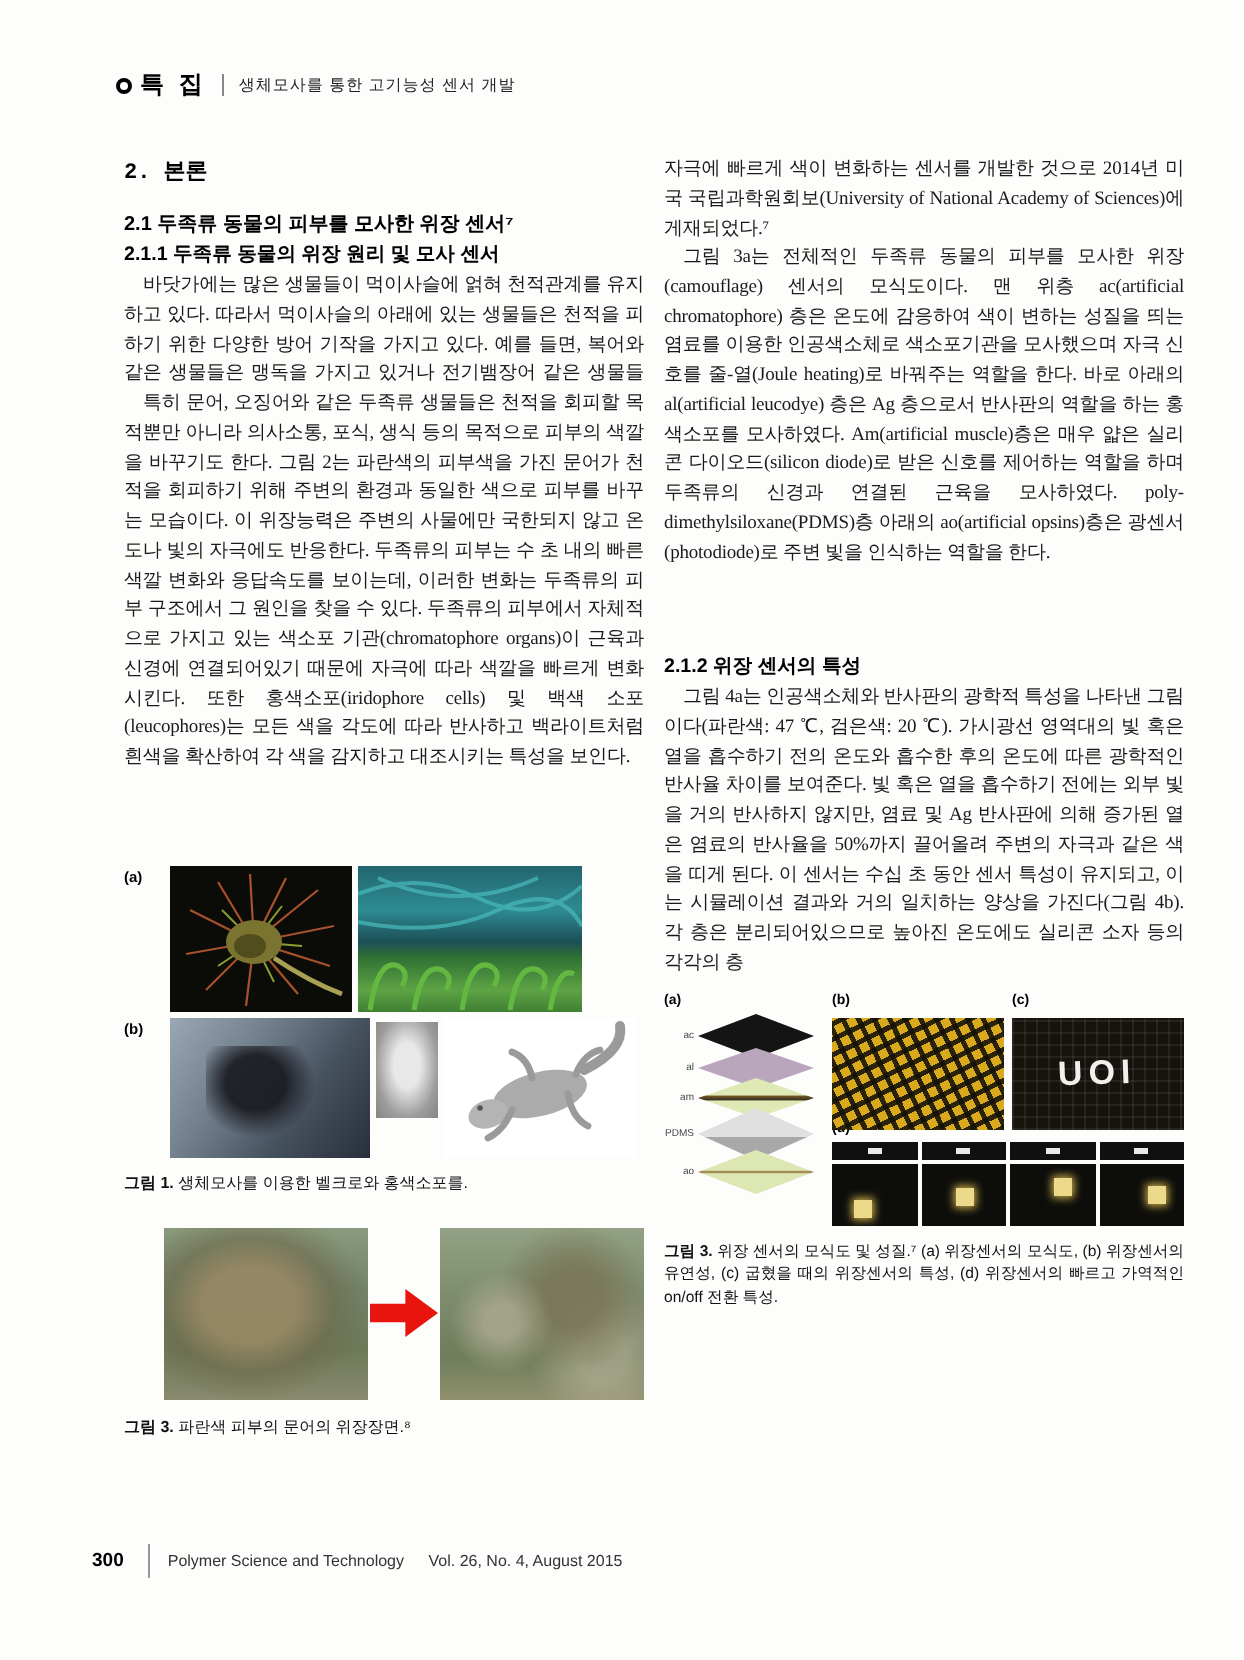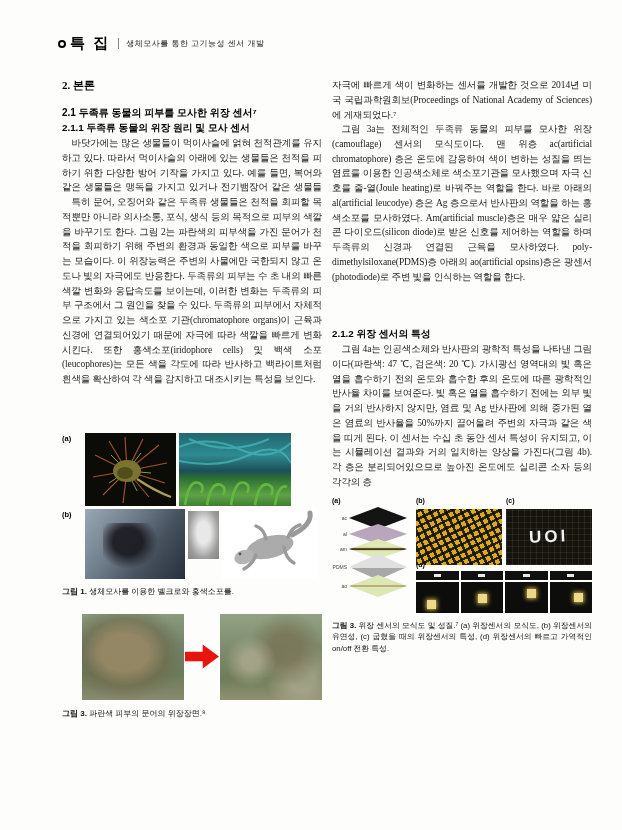--- a/index.html
+++ b/index.html
@@ -7,30 +7,30 @@
   .page {
     position:relative; width:622px; height:830px; margin:0 auto;
     background:#fdfdfc; overflow:hidden;
     font-family:"Liberation Serif", serif; color:#1a1a1a;
   }
   
   .hdr { position:absolute; top:34px; left:58px; right:30px;
          display:flex; align-items:center; }
   .ring { width:8px; height:8px; border:2.4px solid #000; border-radius:50%; flex:0 0 auto; }
   .hdr-badge { font-family:"Liberation Sans",sans-serif; font-weight:bold;
-               font-size:15px; letter-spacing:2px; margin-left:4px; color:#000; }
+               font-size:12px; letter-spacing:2px; margin-left:4px; color:#000; }
   .hdr-sep { width:1px; height:11px; background:#888; margin:0 7px 0 8px; }
   .hdr-title { font-family:"Liberation Sans",sans-serif; font-size:8px; color:#222; letter-spacing:0.5px; }
 
   
   .col { position:absolute; top:78px; width:260px; }
   .col-left  { left:62px; }
   .col-right { left:332px; }
 
-  .sec-title { font-family:Liberation Serif, serif; font-weight:bold;
+  .sec-title { font-family:Liberation Mono, monospace; font-weight:bold;
                font-size:11px; height:27px; color:#000; }
   .sub-h { font-family:"Liberation Sans",sans-serif; font-weight:bold;
            font-size:10px; line-height:15px; height:15px; overflow:hidden; color:#000; }
   .sub-h2 { font-family:"Liberation Sans",sans-serif; font-weight:bold;
             font-size:9.8px; line-height:16px; height:16px; overflow:hidden; color:#000; }
   .p { font-size:9.5px; line-height:14.75px; text-align:justify;
        overflow:hidden; letter-spacing:-0.1px; }
   .ind { text-indent:1em; }
 
   
@@ -209,21 +209,21 @@
       <div class="arrow"></div>
       <div class="f2img f2b"></div>
     </div>
     <div class="caption" style="margin-top:8px">
       <b>그림 3.</b>
       <span>파란색 피부의 문어의 위장장면.⁸</span>
     </div>
   </div>
 
   <div class="col col-right">
-    <p class="p" style="height:44px">자극에 빠르게 색이 변화하는 센서를 개발한 것으로 2014년 미국 국립과학원회보(Proceedings of National Academy of Sciences)에 게재되었다.⁷</p>
+    <p class="p" style="height:44px">자극에 빠르게 색이 변화하는 센서를 개발한 것으로 2014년 미국 국립과학원회보(University of National Academy of Sciences)에 게재되었다.⁷</p>
     <p class="p ind" style="height:191px">그림 3a는 전체적인 두족류 동물의 피부를 모사한 위장(camouflage) 센서의 모식도이다. 맨 위층 ac(artificial chromatophore) 층은 온도에 감응하여 색이 변하는 성질을 띄는 염료를 이용한 인공색소체로 색소포기관을 모사했으며 자극 신호를 줄-열(Joule heating)로 바꿔주는 역할을 한다. 바로 아래의 al(artificial leucodye) 층은 Ag 층으로서 반사판의 역할을 하는 홍색소포를 모사하였다. Am(artificial muscle)층은 매우 얇은 실리콘 다이오드(silicon diode)로 받은 신호를 제어하는 역할을 하며 두족류의 신경과 연결된 근육을 모사하였다. poly-dimethylsiloxane(PDMS)층 아래의 ao(artificial opsins)층은 광센서(photodiode)로 주변 빛을 인식하는 역할을 한다.</p>
     <div class="sub-h2" style="margin-top:13px">2.1.2 위장 센서의 특성</div>
     <p class="p ind" style="height:147px">그림 4a는 인공색소체와 반사판의 광학적 특성을 나타낸 그림이다(파란색: 47 ℃, 검은색: 20 ℃). 가시광선 영역대의 빛 혹은 열을 흡수하기 전의 온도와 흡수한 후의 온도에 따른 광학적인 반사율 차이를 보여준다. 빛 혹은 열을 흡수하기 전에는 외부 빛을 거의 반사하지 않지만, 염료 및 Ag 반사판에 의해 증가된 열은 염료의 반사율을 50%까지 끌어올려 주변의 자극과 같은 색을 띠게 된다. 이 센서는 수십 초 동안 센서 특성이 유지되고, 이는 시뮬레이션 결과와 거의 일치하는 양상을 가진다(그림 4b). 각 층은 분리되어있으므로 높아진 온도에도 실리콘 소자 등의 각각의 층</p>
 
     <div class="fig3">
       <span class="f3label" style="left:0; top:-2px">(a)</span>
       <span class="f3label" style="left:84px; top:-2px">(b)</span>
       <span class="f3label" style="left:174px; top:-2px">(c)</span>
       <span class="f3label" style="left:84px; top:62px">(d)</span>
 
@@ -280,14 +280,22 @@
             </div>
         </div>
       </div>
     </div>
     <div class="caption fig3cap">
       <b>그림 3.</b>
       <span>위장 센서의 모식도 및 성질.⁷ (a) 위장센서의 모식도, (b) 위장센서의 유연성, (c) 굽혔을 때의 위장센서의 특성, (d) 위장센서의 빠르고 가역적인 on/off 전환 특성.</span>
     </div>
   </div>
 
+  <div class="ftr">
+    <span class="ftr-num">300</span>
+    <span class="ftr-sep"></span>
+    <span class="ftr-text">
+      <span>Polymer Science and Technology</span>
+      <span class="issue">Vol. 26, No. 4, August 2015</span>
+    </span>
+  </div>
 
 </div>
 
 </body></html>

